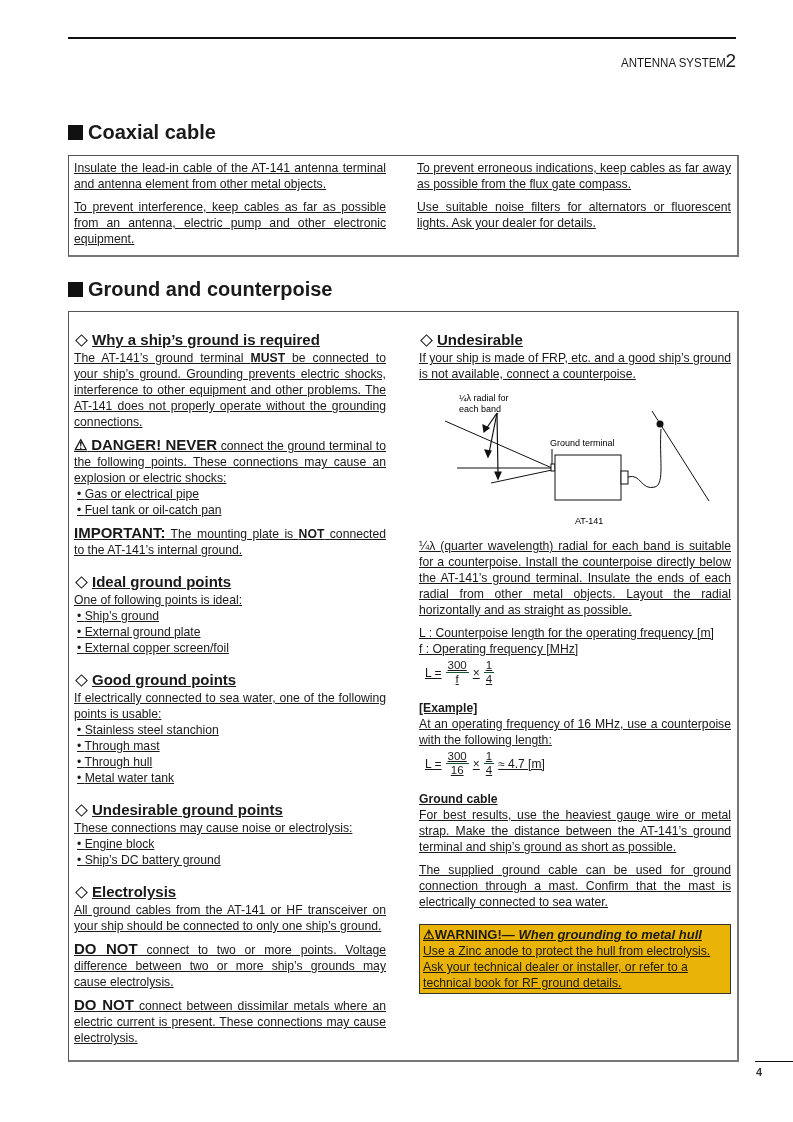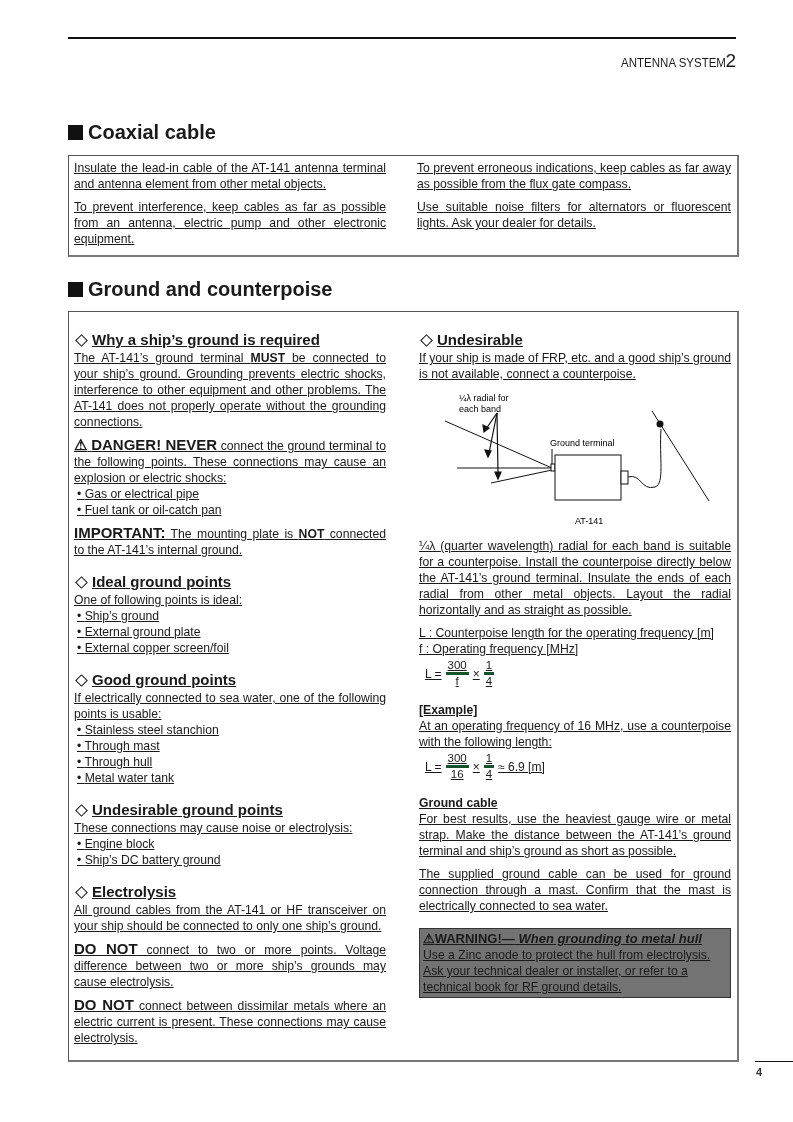--- a/index.html
+++ b/index.html
@@ -14,23 +14,23 @@
   .box { position: absolute; border: 1px solid #555; border-right: 2px solid #777; border-bottom: 2px solid #777; box-sizing: border-box; }
   .col { position: absolute; font-size: 12.2px; line-height: 16px; text-decoration: underline; }
   .col p { margin: 0 0 7px 0; text-align: justify; }
   .sub { font-size: 15px; font-weight: bold; margin: 16px 0 2px 0; display: flex; align-items: center; gap: 3px; }
   .diamond { display: inline-block; width: 7px; height: 7px; border: 1.6px solid #111; transform: rotate(45deg); margin: 0 3px 0 3px; }
   ul.bul { list-style: none; margin: 0 0 7px 0; padding: 0 0 0 3px; }
   ul.bul li::before { content: "• "; }
   .big { font-size: 15px; font-weight: bold; }
   .formula { display: flex; align-items: center; gap: 4px; font-size: 12px; margin: 2px 0 14px 6px; }
   .frac { display: inline-flex; flex-direction: column; align-items: center; font-size: 11.5px; line-height: 13px; }
-  .frac .num { border-bottom: 3px solid #14532d; padding: 0 2px; text-align: right; }
+  .frac .num { border-bottom: 1px solid #14532d; padding: 0 2px; text-align: right; }
   .defs div { line-height: 16px; }
-  .warn { border: 1px solid #333; background: #737373; padding: 2px 3px; font-size: 12.2px; line-height: 16px; }
+  .warn { border: 1px solid #333; background: #eab308; padding: 2px 3px; font-size: 12.2px; line-height: 16px; }
   .warn .title { font-weight: bold; font-size: 13px; }
   .warn .title i { font-style: italic; }
   .page-rule { position: absolute; left: 755px; top: 1061px; width: 38px; height: 1px; background: #111; }
   .page-num { position: absolute; left: 756px; top: 1066px; font-size: 11px; font-weight: bold; color: #333; }
   svg text { font-family: "Liberation Sans", sans-serif; }
 </style>
 </head>
 <body>
 
 <div class="top-rule"></div>
@@ -176,21 +176,21 @@
     <span>L =</span>
     <span class="frac">
         <span class="num">300</span>
         <span>16</span>
       </span>
     <span>×</span>
     <span class="frac">
         <span class="num">1</span>
         <span>4</span>
       </span>
-    <span>≈ 6.9 [m]</span>
+    <span>≈ 4.7 [m]</span>
   </div>
 
   <div style="font-weight:bold;">Ground cable</div>
   <p>For best results, use the heaviest gauge wire or metal strap. Make the distance between the AT-141’s ground terminal and ship’s ground as short as possible.</p>
   <p style="margin-bottom:14px;">The supplied ground cable can be used for ground connection through a mast. Confirm that the mast is electrically connected to sea water.</p>
 
   <div class="warn">
     <div class="title"><span>⚠</span><span>WARNING!—</span><i> When grounding to metal hull</i></div>
     <div>Use a Zinc anode to protect the hull from electrolysis. Ask your technical dealer or installer, or refer to a technical book for RF ground details.</div>
   </div>

